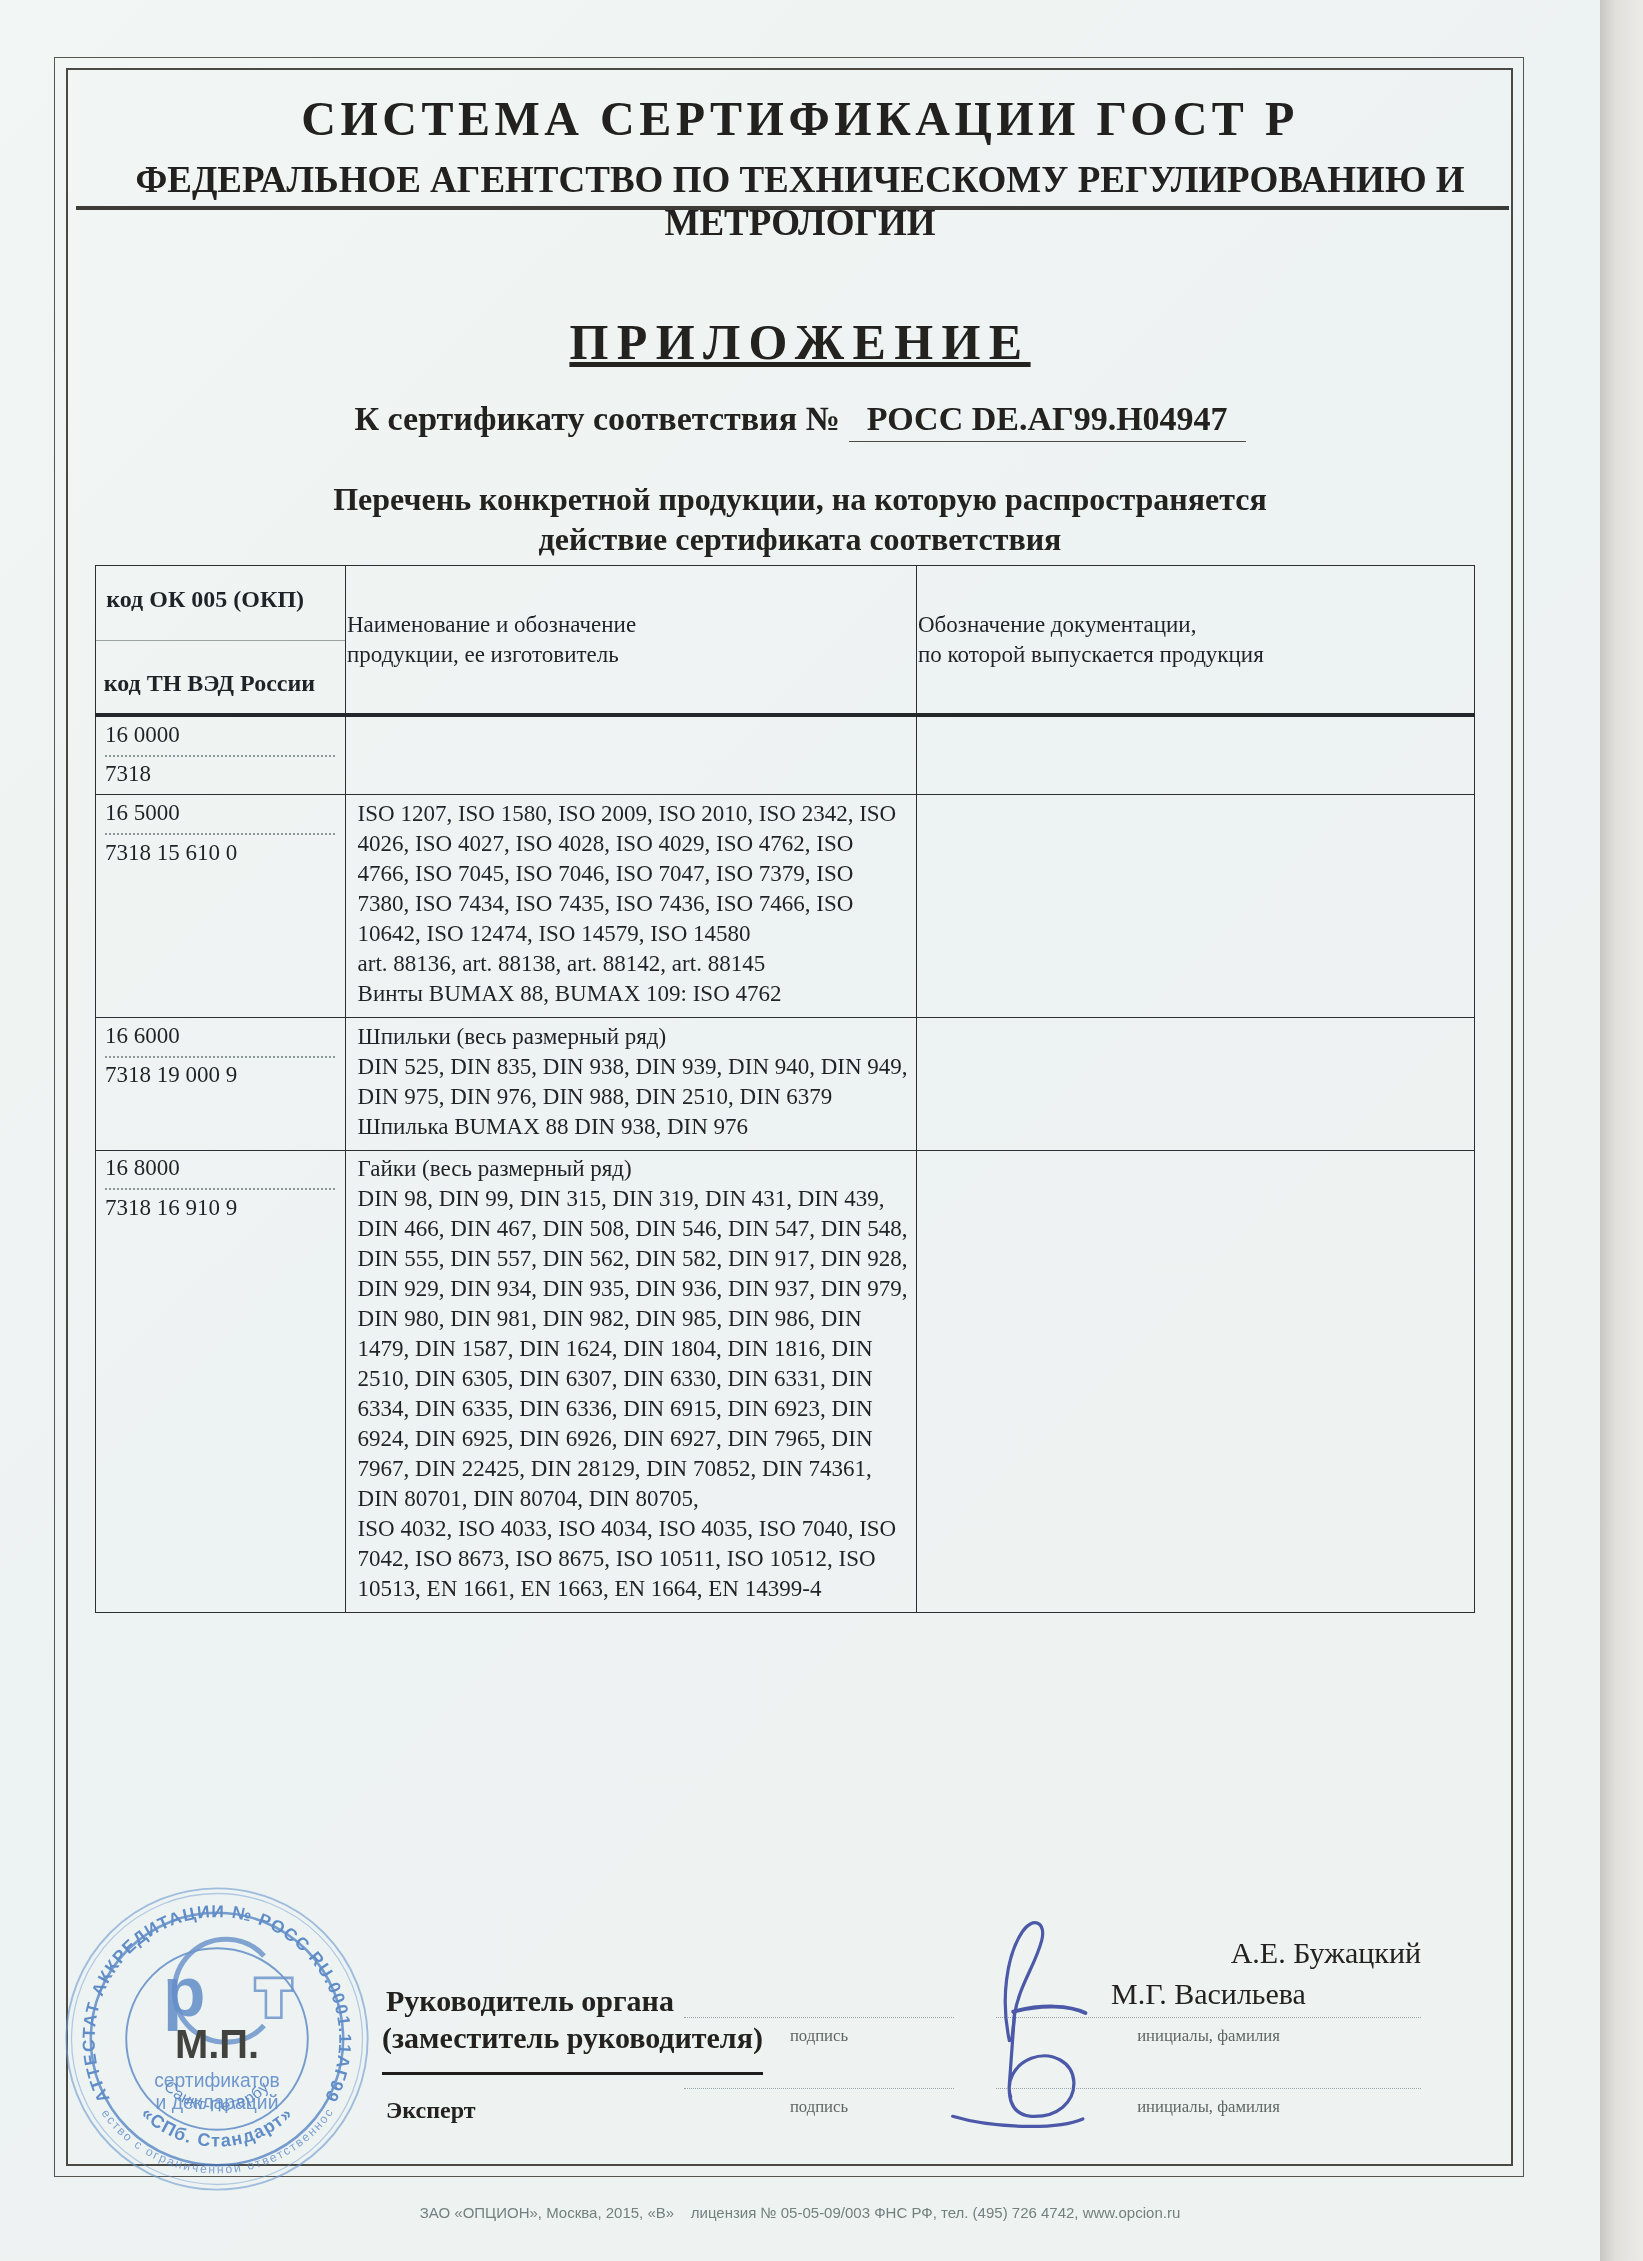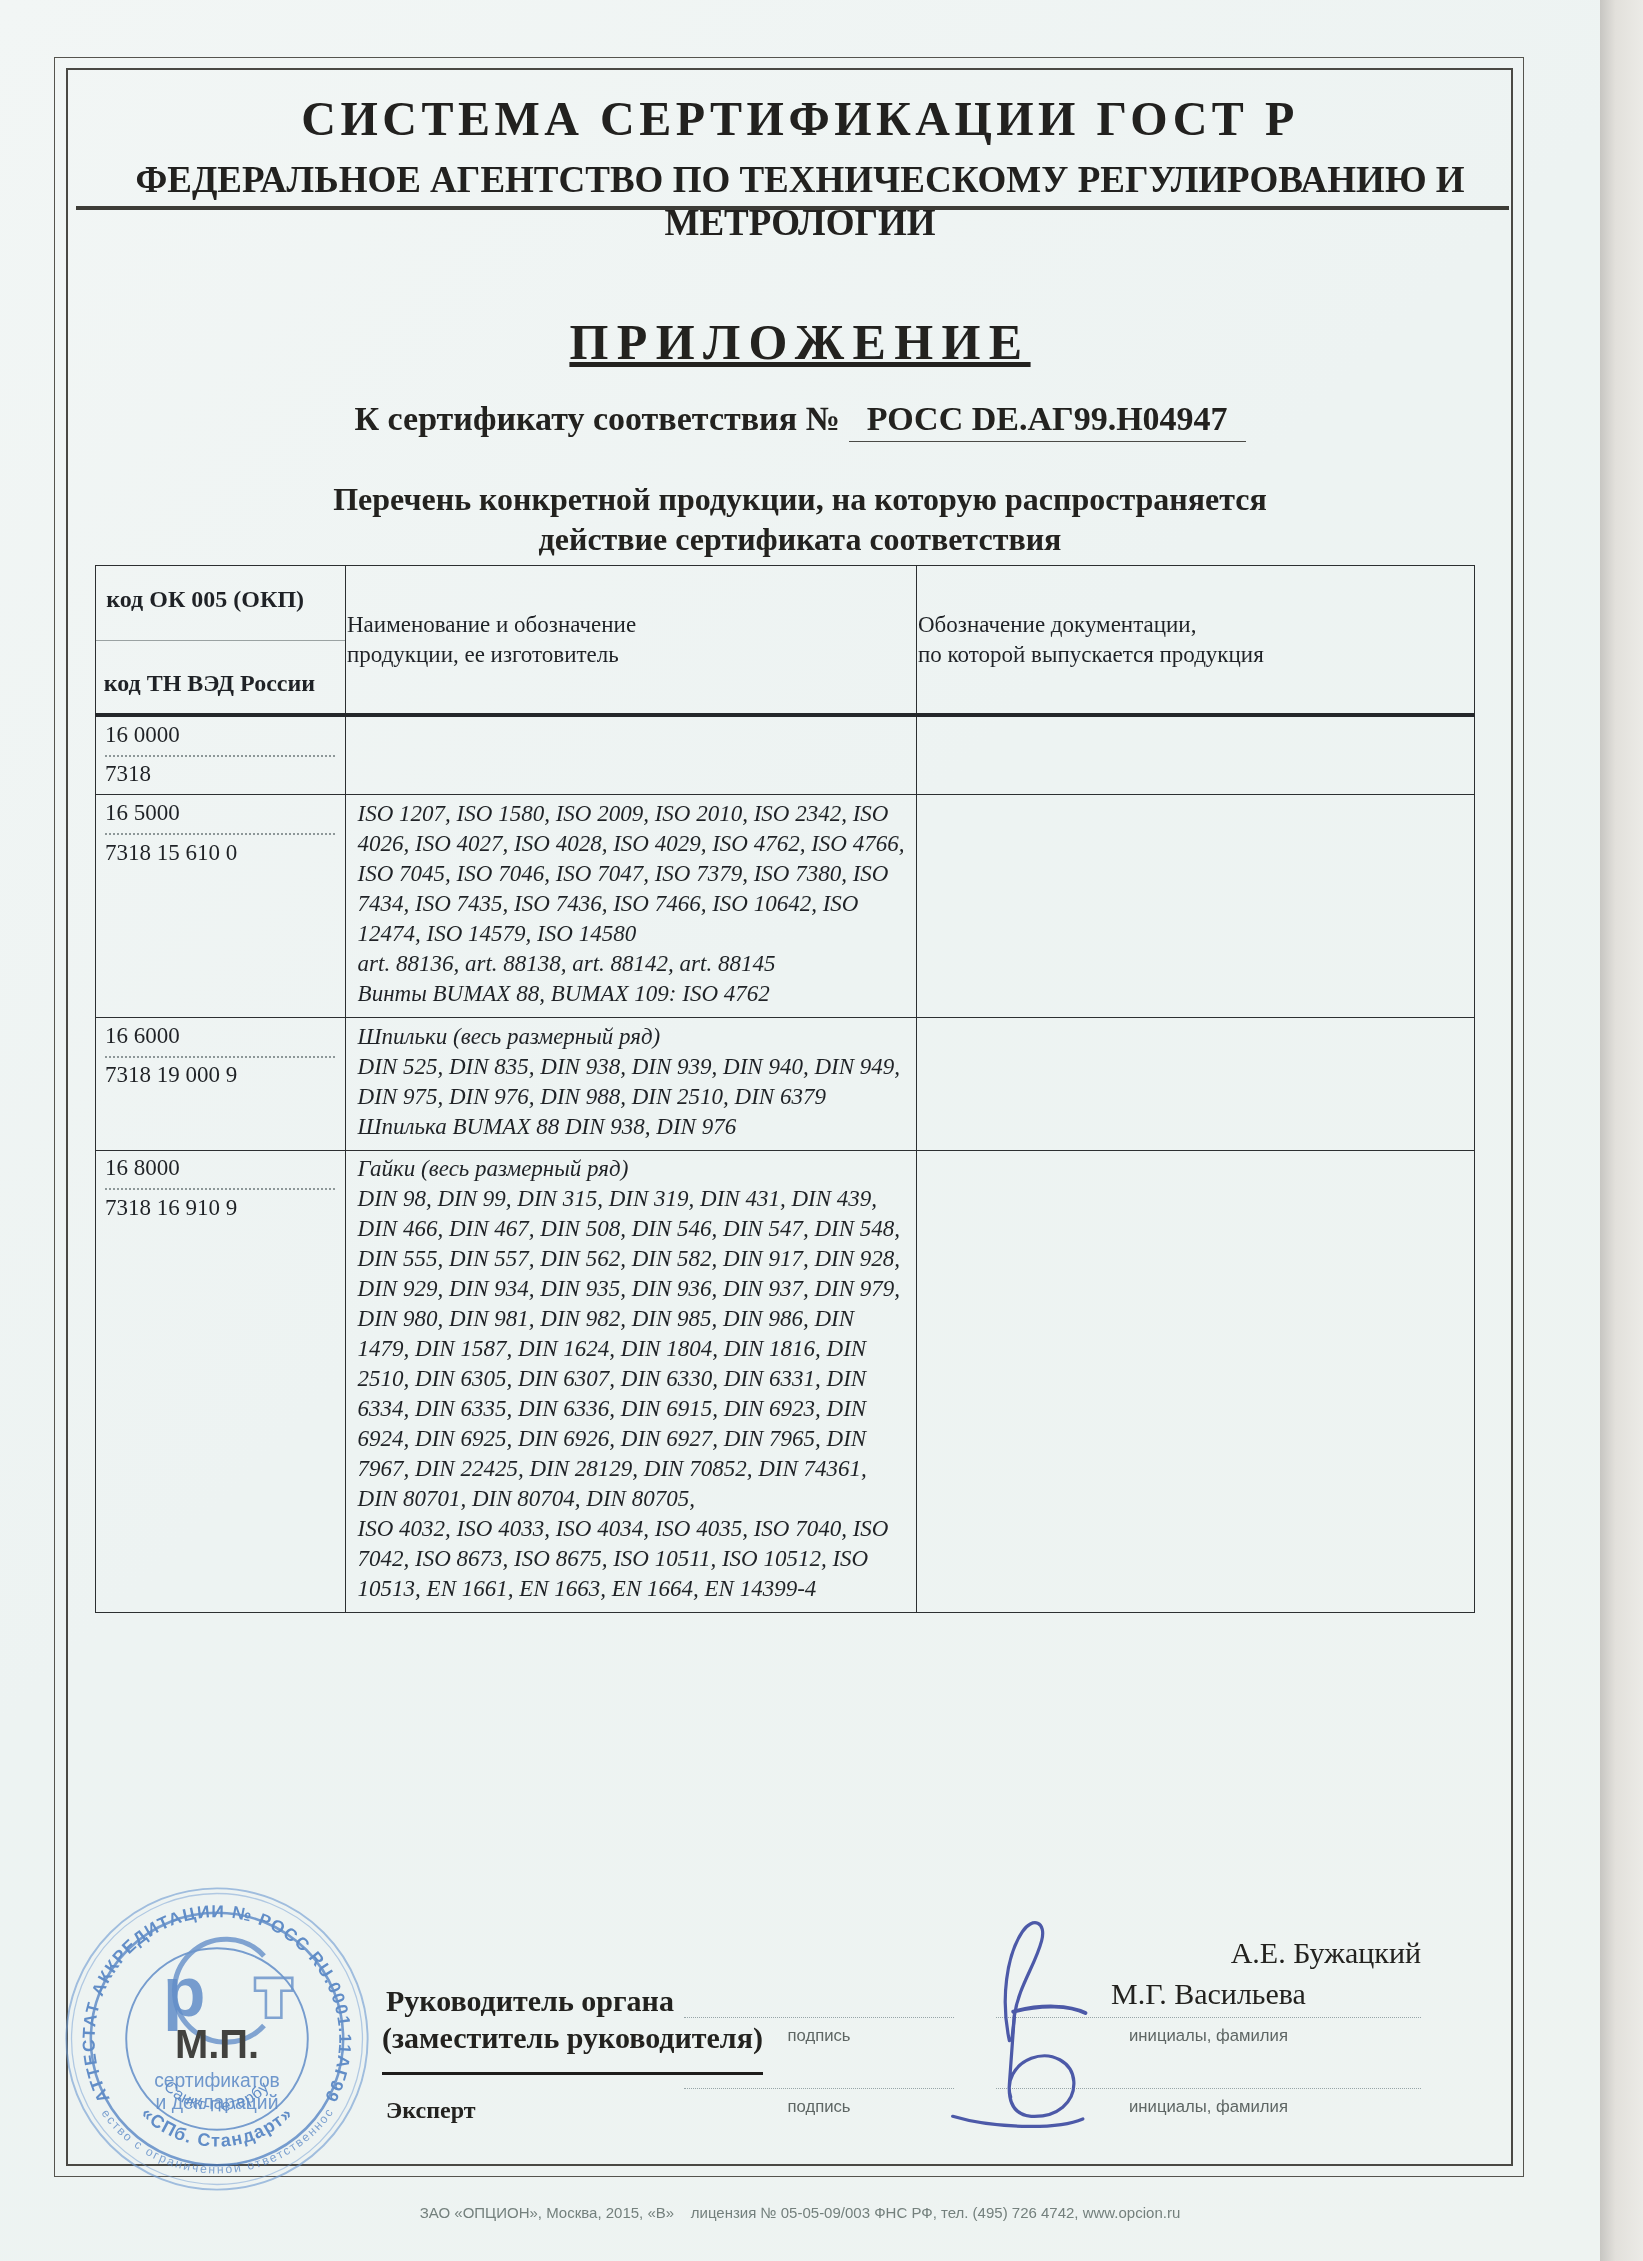--- a/index.html
+++ b/index.html
@@ -40,34 +40,34 @@
   tr.head th{border-bottom:4.5px solid #24272a;height:145px;vertical-align:middle;}
   th.h-codes{padding:0;}
   .h-codes-inner{display:flex;flex-direction:column;justify-content:space-between;height:145px;}
   .h-codes-top{padding:16.7px 5.1px 0 10.3px;font-weight:bold;font-size:24px;}
   .h-codes-divider{border-top:1.3px solid #9aa2a2;width:100%;}
   .h-codes-bottom{padding:0 5.1px 14px 7.7px;font-weight:bold;font-size:24px;}
   th.h-center{text-align:center;font-weight:bold;font-size:24.5px;line-height:33px;white-space:pre-line;}
   td.code-cell{padding:2.6px 6.4px 5.1px 9px;}
   .code-top{display:block;}
   .code-dotted{border-top:2.6px dotted #8d9798;margin:5.1px 3.9px 2.6px 0;height:0;}
-  td.product-cell{padding:3.9px 7.7px 7.7px 11.6px;white-space:pre-line;font-style:italic;}
+  td.product-cell{padding:3.9px 7.7px 7.7px 11.6px;white-space:pre-line;}
   td.docs-cell{padding:3.9px 7.7px;}
   tr.r1 td{height:62px;}
 
   .sig-role1a{position:absolute;left:386px;top:1984px;font-size:30px;font-weight:bold;color:#23221f;}
   .sig-role1b{position:absolute;left:382px;top:2021px;font-size:30px;font-weight:bold;color:#23221f;
         border-bottom:3.9px solid #1e1d1b;padding-bottom:17px;}
   .sig-role2{position:absolute;left:386px;top:2097px;font-size:24px;font-weight:bold;color:#23221f;}
   .dotline{position:absolute;border-bottom:1.9px dotted #97a5a8;height:0;}
   .dl-sig1{left:684px;top:2017px;width:270px;}
   .dl-name1{left:996px;top:2017px;width:425px;}
   .dl-sig2{left:684px;top:2088px;width:270px;}
   .dl-name2{left:996px;top:2088px;width:425px;}
-  .caption{position:absolute;font-family:Liberation Sans, sans-serif;font-size:16.7px;color:#5e6664;text-align:center;}
+  .caption{position:absolute;font-family:Liberation Serif, serif;font-size:16.7px;color:#5e6664;text-align:center;}
   .cap-sig1{left:684px;top:2026px;width:270px;}
   .cap-name1{left:996px;top:2026px;width:425px;}
   .cap-sig2{left:684px;top:2097px;width:270px;}
   .cap-name2{left:996px;top:2097px;width:425px;}
   .name1{position:absolute;left:996px;top:1977px;width:425px;text-align:center;font-size:30px;color:#23221f;}
   .name2{position:absolute;left:996px;top:1936px;width:425px;text-align:right;font-size:30px;color:#23221f;}
 
   .sig-svg{position:absolute;}
   .sig1{left:856px;top:1915px;}
   .sig2{left:856px;top:2008px;}

